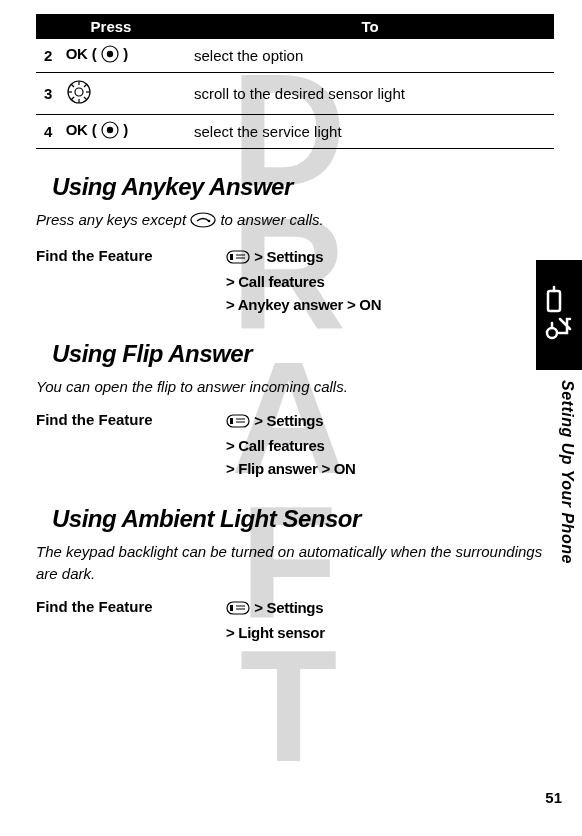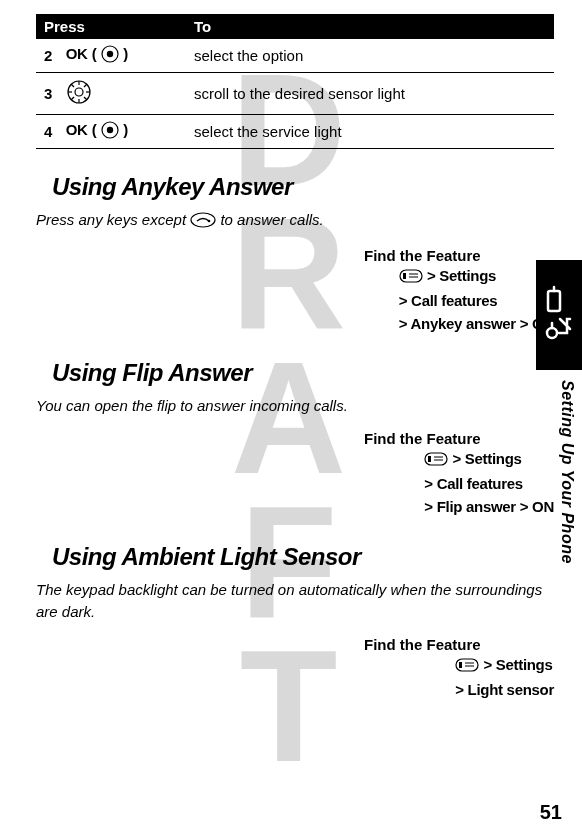--- a/index.html
+++ b/index.html
@@ -36,21 +36,21 @@
     padding: 14px 28px 20px 36px;
   }
   table.steps {
     width: 100%;
     border-collapse: collapse;
     font-size: 15px;
   }
   table.steps thead th {
     background: #000;
     color: #fff;
-    text-align: left;
+    text-align: center;
     padding: 4px 8px;
     font-weight: bold;
   }
   table.steps thead th:first-child { width: 150px; }
   table.steps tbody td {
     padding: 6px 8px;
     vertical-align: middle;
     border-bottom: 1px solid #000;
   }
   table.steps tbody td.stepnum {
@@ -83,23 +83,22 @@
     line-height: 1.5;
     margin: 6px 0 10px 0;
     font-style: italic;
   }
   .end-icon {
     display: inline-block;
     vertical-align: -3px;
   }
   .feature-row {
     display: flex;
-    align-items: flex-end;
+    align-items: flex-start;
     margin: 6px 0 6px 0;
-    flex-direction: column;
   }
   .feature-label {
     font-family: "Arial Black", Arial, sans-serif;
     font-weight: 900;
     font-size: 15px;
     width: 190px;
     flex-shrink: 0;
     padding-top: 2px;
   }
   .feature-path {
@@ -132,24 +131,24 @@
     font-style: italic;
     font-weight: bold;
     font-size: 16px;
     letter-spacing: 0.5px;
     z-index: 2;
     height: 260px;
     text-align: left;
   }
   .pagenum {
     position: absolute;
-    bottom: 12px;
+    bottom: 30px;
     right: 20px;
     font-weight: 900;
-    font-size: 20px;
+    font-size: 15px;
     margin-left: 24px;
   }
 </style>
 </head>
 <body>
 
 <div class="watermark">
   <span>D</span>
     <span>R</span>
     <span>A</span>

